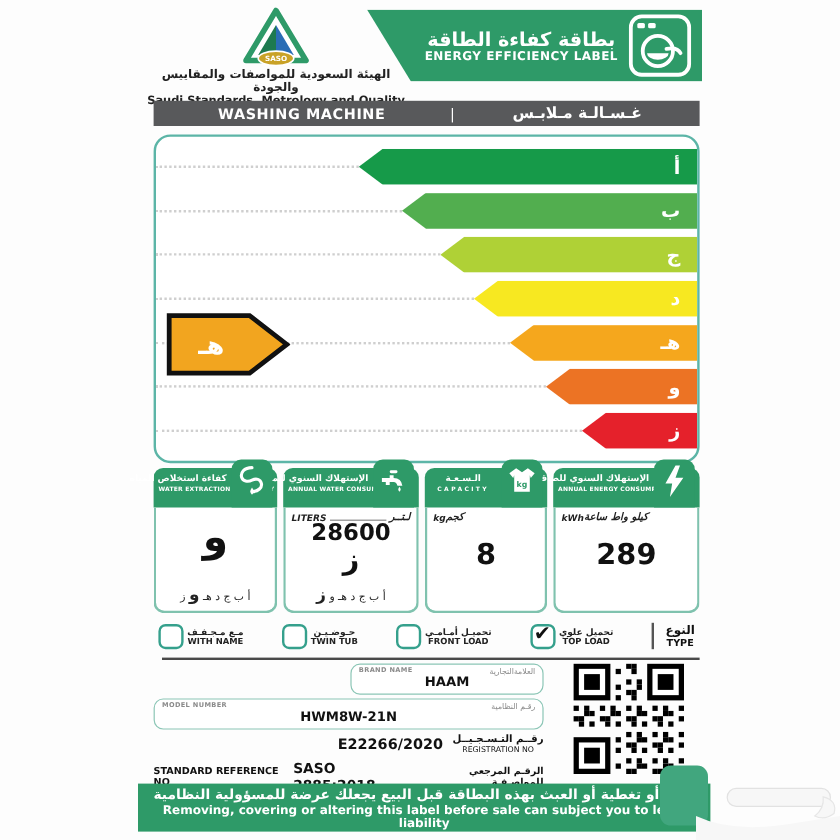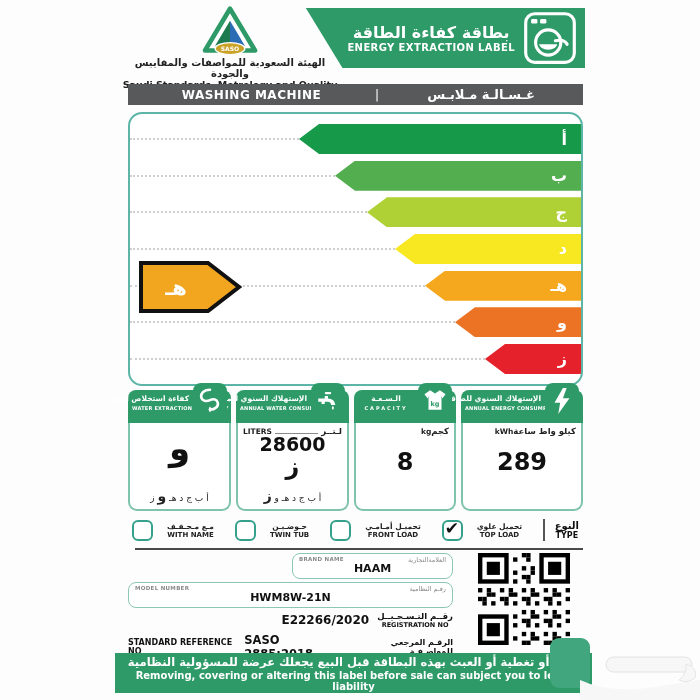--- a/index.html
+++ b/index.html
@@ -42,35 +42,35 @@
   .boxes { position:absolute; left:128px; top:390px; width:455px; height:121px; display:flex; gap:5px; }
   .ibox { position:relative; border-radius:9px; }
   .ibox .tab { position:absolute; top:-7px; right:4px; width:34px; height:40px; background:#2E9A68;
                border-radius:8px 8px 0 0; display:flex; align-items:flex-start; justify-content:center; padding-top:4px; z-index:2; }
   .ibox .head { position:relative; background:#2E9A68; border-radius:8px 8px 0 0; height:33px; color:#fff;
                 padding:4px 42px 2px 4px; text-align:center; z-index:1; }
   .head .t-ar { font-size:7.5px; font-weight:bold; direction:rtl; white-space:nowrap; }
   .head .t-en { font-size:5px; font-weight:bold; letter-spacing:.2px; white-space:nowrap; margin-top:2px; }
   .ibox .bodyy { background:#fff; border:2px solid #7FC2AE; border-top:none; border-radius:0 0 9px 9px;
                  height:88px; padding:3px 5px; display:flex; flex-direction:column; }
-  .unit-row { display:flex; align-items:center; justify-content:flex-end; }
+  .unit-row { display:flex; align-items:center; justify-content:flex-start;font-style:italic; }
   .unit-en { font-size:7.5px; font-weight:bold; color:#222; }
   .unit-ar { font-size:8.5px; font-weight:bold; color:#222; direction:rtl; }
   .fill-line { flex:1; border-bottom:1.5px solid #8a8a8a; margin:0 3px; height:55%; }
   .big-val { text-align:center; font-weight:bold; color:#111; }
   .scale-row { direction:rtl; text-align:center; font-size:9px; color:#222; margin-top:auto; padding-bottom:2px; }
   .scale-row .bold { font-size:14px; font-weight:bold; }
   .w-extraction { width:103px; }
   .w-water { width:113px; }
   .w-capacity { width:102px; }
   .w-energy { width:122px; }
 
   
   .typerow { position:absolute; left:128px; top:514px; width:455px; height:32px; display:flex; align-items:center; justify-content:space-between; padding:0 4px; }
-  .opt { display:flex; align-items:center; gap:14px; }
+  .opt { display:flex; align-items:center; gap:3px; }
   .cb-box { width:21px; height:21px; border:2px solid #35A08C; border-radius:6px; position:relative; background:#fff; }
   .opt.checked .cb-box::after { content:"✔"; position:absolute; left:1px; top:-4px; font-size:17px; font-weight:bold; color:#111; }
   .opt-labels { text-align:center; }
   .opt-ar { font-size:7.5px; font-weight:bold; color:#222; direction:rtl; white-space:nowrap; }
   .opt-en { font-size:7px; font-weight:bold; color:#222; white-space:nowrap; }
   .type-group { display:flex; align-items:center; gap:10px; }
   .vline { width:1.5px; height:22px; background:#555; }
   .type-ar { font-size:10px; font-weight:bold; direction:rtl; color:#111; }
   .type-en { font-size:8px; font-weight:bold; color:#111; }
 
@@ -83,21 +83,21 @@
   .dbox .lbl-en { font-size:5.5px; font-weight:bold; color:#8a8a8a; letter-spacing:.3px; }
   .dbox .lbl-ar { font-size:6.5px; color:#8a8a8a; direction:rtl; }
   .dbox .val { text-align:center; font-size:11px; font-weight:bold; color:#111; margin-top:-2px; }
   .box-made { left:0; top:0; width:159px; height:26px; }
   .box-brand { left:164px; top:0; width:161px; height:26px; }
   .box-model { left:0; top:29px; width:325px; height:26px; }
   .reg-row { position:absolute; left:0; top:58px; width:325px; display:flex; align-items:center; justify-content:flex-end; gap:8px; }
   .reg-val { font-size:12px; font-weight:bold; color:#111; }
   .reg-labels { text-align:center; }
   .reg-ar { font-size:8.5px; font-weight:bold; direction:rtl; color:#111; }
-  .reg-en { font-size:6.5px; font-weight:bold; color:#111; }
+  .reg-en { font-size:6.5px; font-weight:normal; color:#111; }
   .std-row { position:absolute; left:0; top:80px; width:325px; display:flex; align-items:center; justify-content:space-between; }
   .std-en { font-size:8px; font-weight:bold; color:#111; }
   .std-val { font-size:11.5px; font-weight:bold; color:#111; }
   .std-ar { font-size:8px; font-weight:bold; direction:rtl; color:#111; }
   .qr { position:absolute; left:342px; top:0px; width:108px; height:92px; }
 
   
   .footer { position:absolute; left:115px; top:653px; width:477px; height:40px; background:#2E9A68;
             color:#fff; text-align:center; display:flex; flex-direction:column; justify-content:center; gap:1px; }
   .f-ar { font-size:11.5px; font-weight:bold; direction:rtl; }
@@ -118,21 +118,21 @@
       <ellipse cx="30" cy="46" rx="16" ry="6.5" fill="#C9A227" stroke="#fff" stroke-width="1.5"></ellipse>
       <text x="30" y="48.5" text-anchor="middle" font-size="6.5" font-weight="bold" fill="#ffffff" font-family="DejaVu Sans, sans-serif">SASO</text>
     </svg>
     <div class="org-ar">الهيئة السعودية للمواصفات والمقاييس والجودة</div>
     <div class="org-en">Saudi Standards, Metrology and Quality Org.</div>
   </div>
 
   <div class="banner">
     <div class="banner-text">
       <div class="banner-ar">بطاقة كفاءة الطاقة</div>
-      <div class="banner-en">ENERGY EXTRACTION LABEL</div>
+      <div class="banner-en">ENERGY EFFICIENCY LABEL</div>
     </div>
     <div class="washer-icon">
       <svg width="54" height="54" viewBox="0 0 60 60">
         <rect x="3" y="3" width="54" height="54" rx="10" fill="none" stroke="#fff" stroke-width="3.5"></rect>
         <rect x="9" y="9" width="7" height="5" rx="1.5" fill="#fff"></rect>
         <rect x="19" y="9" width="7" height="5" rx="1.5" fill="#fff"></rect>
         <circle cx="28" cy="35" r="14" fill="none" stroke="#fff" stroke-width="3.5"></circle>
         <path d="M18 37 a10 6 0 0 0 20 0 z" fill="#fff"></path>
         <path d="M36 33 q10 -2 13 4" stroke="#fff" stroke-width="3.5" fill="none" stroke-linecap="round"></path>
       </svg>

